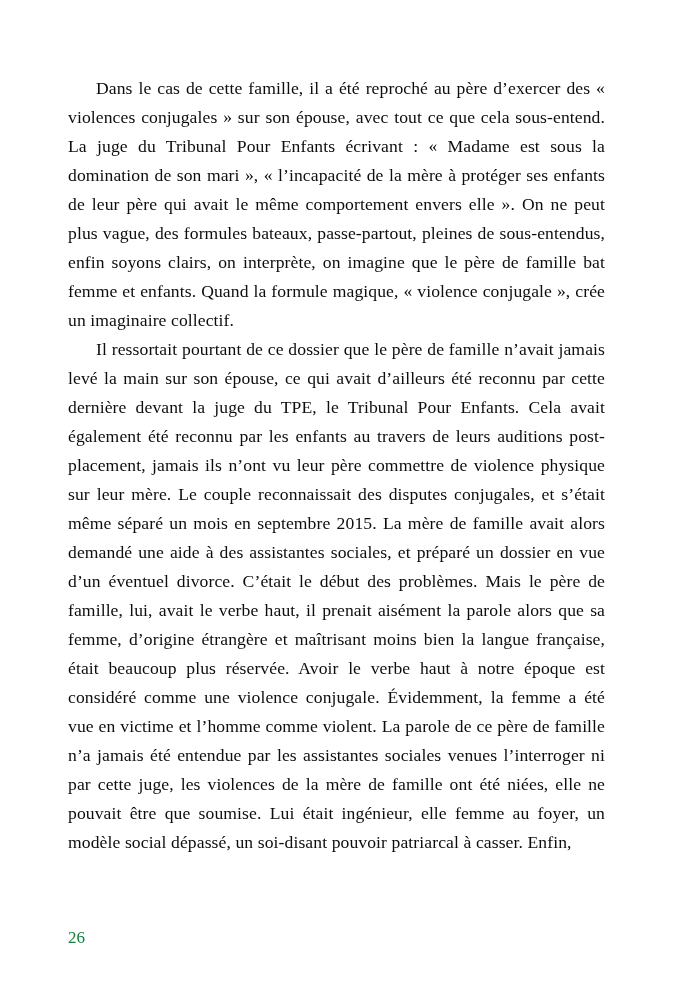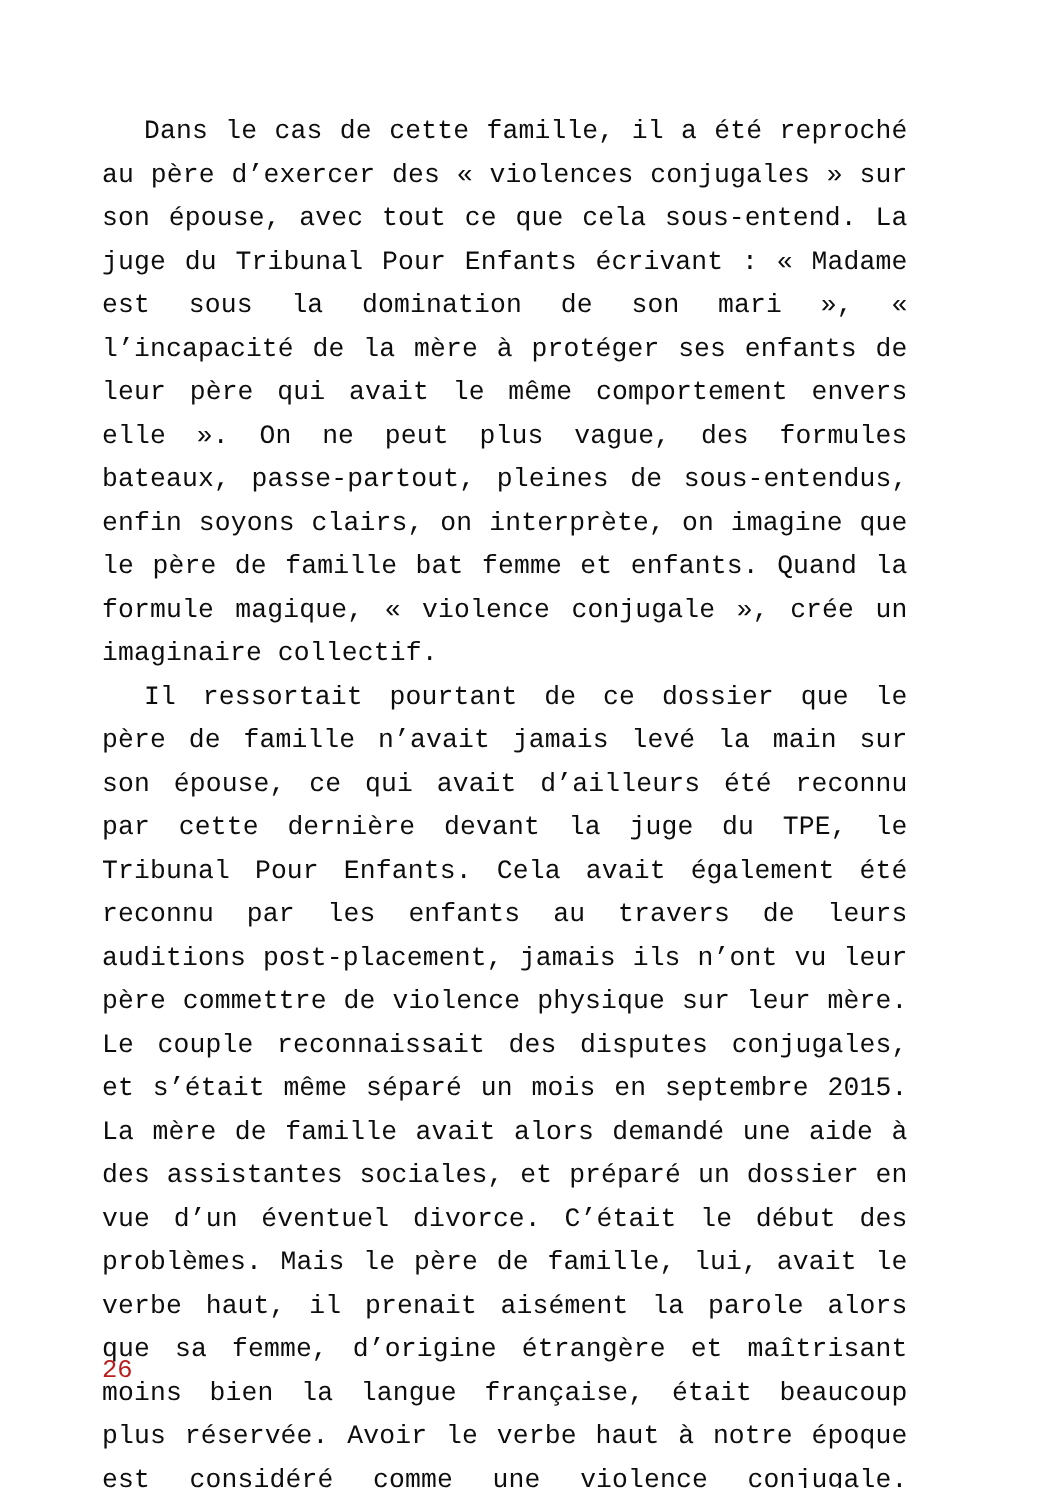--- a/index.html
+++ b/index.html
@@ -5,21 +5,21 @@
   html, body {
     margin: 0;
     padding: 0;
     background: #ffffff;
   }
   .page {
     position: relative;
     width: 672px;
     height: 992px;
     background: #ffffff;
-    font-family: Liberation Mono, monospace;
+    font-family: Liberation Serif, serif;
     color: #0d0d0d;
     overflow: hidden;
     box-sizing: border-box;
   }
   .text-block {
     position: absolute;
     top: 74px;
     left: 68px;
     right: 67px;
   }
@@ -27,23 +27,23 @@
     margin: 0;
     font-size: 17.6px;
     line-height: 29px;
     text-align: justify;
     text-indent: 28px;
     letter-spacing: 0.1px;
   }
   .page-number {
     position: absolute;
     left: 68px;
-    bottom: 68px;
+    bottom: 44px;
     font-size: 17px;
-    color: #b91c1c;
+    color: #15803d;
   }
 </style>
 </head>
 <body>
 
 <div class="page">
   <div class="text-block">
     <p>Dans le cas de cette famille, il a été reproché au père d’exercer des « violences conjugales » sur son épouse, avec tout ce que cela sous-entend. La juge du Tribunal Pour Enfants écrivant : « Madame est sous la domination de son mari », « l’incapacité de la mère à protéger ses enfants de leur père qui avait le même comportement envers elle ». On ne peut plus vague, des formules bateaux, passe-partout, pleines de sous-entendus, enfin soyons clairs, on interprète, on imagine que le père de famille bat femme et enfants. Quand la formule magique, « violence conjugale », crée un imaginaire collectif.</p>
     <p>Il ressortait pourtant de ce dossier que le père de famille n’avait jamais levé la main sur son épouse, ce qui avait d’ailleurs été reconnu par cette dernière devant la juge du TPE, le Tribunal Pour Enfants. Cela avait également été reconnu par les enfants au travers de leurs auditions post-placement, jamais ils n’ont vu leur père commettre de violence physique sur leur mère. Le couple reconnaissait des disputes conjugales, et s’était même séparé un mois en septembre 2015. La mère de famille avait alors demandé une aide à des assistantes sociales, et préparé un dossier en vue d’un éventuel divorce. C’était le début des problèmes. Mais le père de famille, lui, avait le verbe haut, il prenait aisément la parole alors que sa femme, d’origine étrangère et maîtrisant moins bien la langue française, était beaucoup plus réservée. Avoir le verbe haut à notre époque est considéré comme une violence conjugale. Évidemment, la femme a été vue en victime et l’homme comme violent. La parole de ce père de famille n’a jamais été entendue par les assistantes sociales venues l’interroger ni par cette juge, les violences de la mère de famille ont été niées, elle ne pouvait être que soumise. Lui était ingénieur, elle femme au foyer, un modèle social dépassé, un soi-disant pouvoir patriarcal à casser. Enfin,</p>
   </div>

